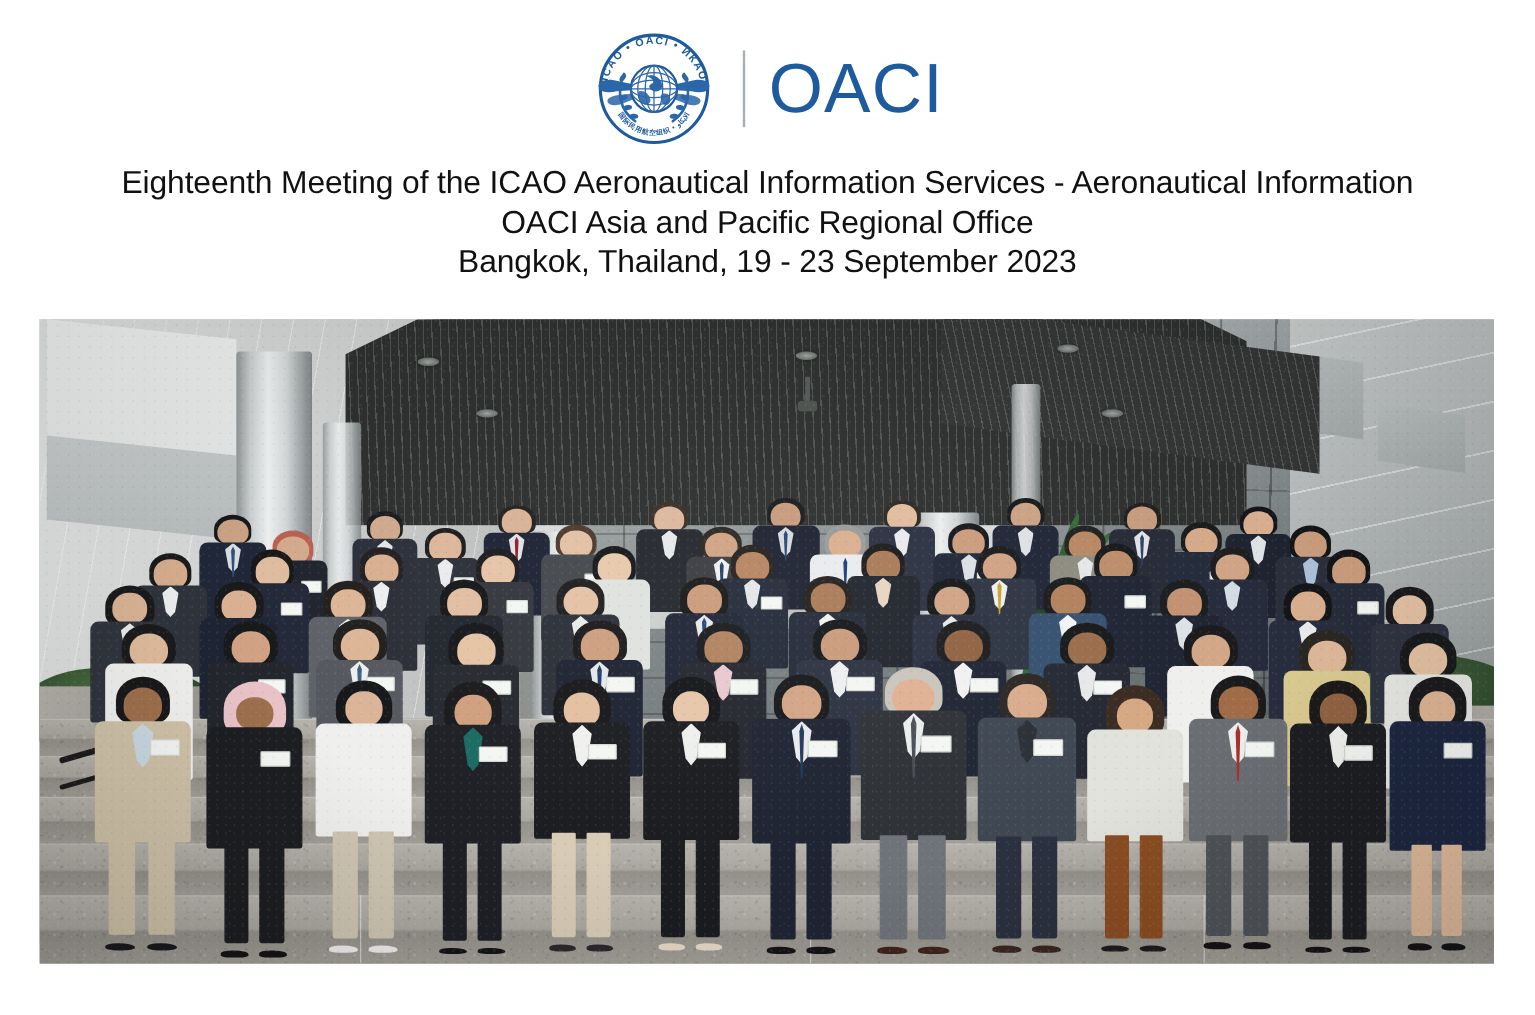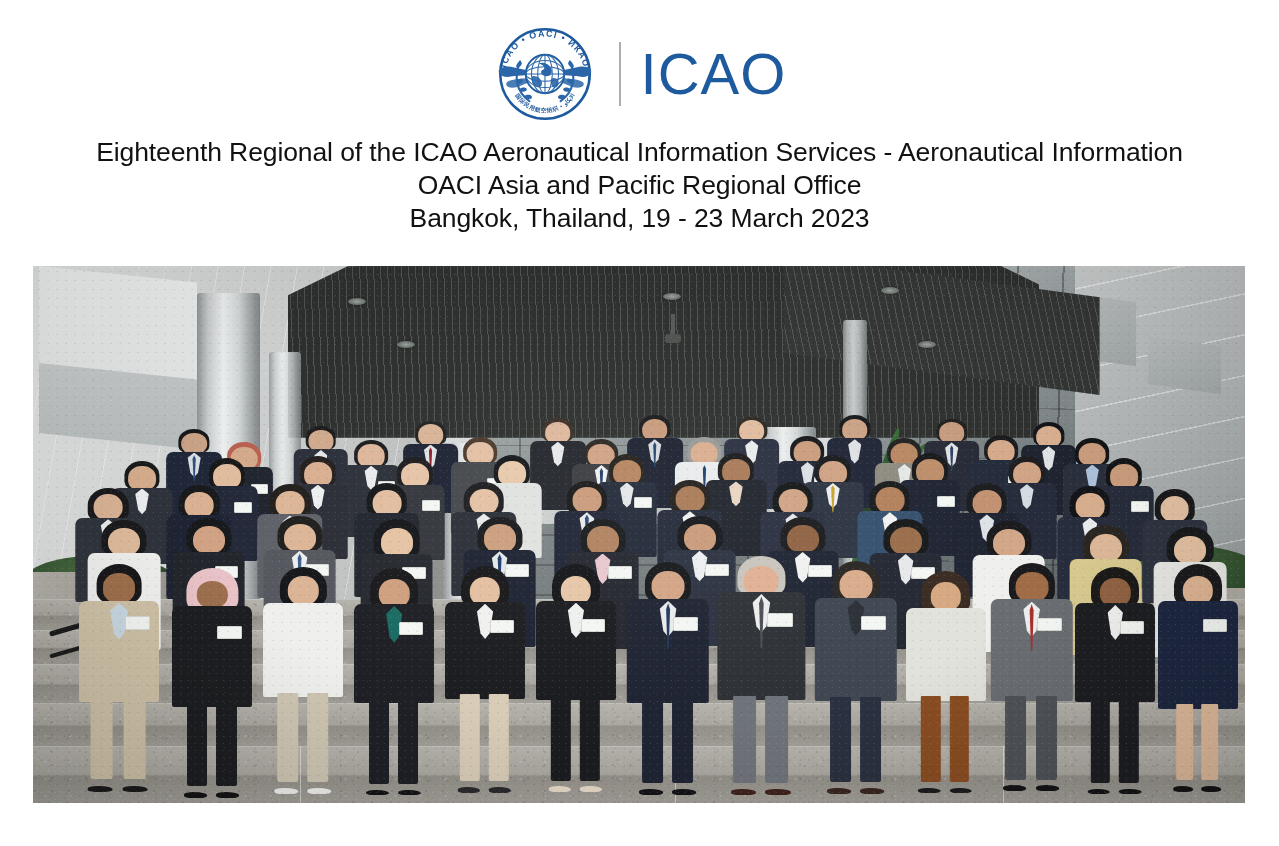--- a/index.html
+++ b/index.html
@@ -322,27 +322,27 @@
         <g fill="#2a66a8">
           <path d="M 88 80 C 96 76 108 80 112 90 C 116 100 108 106 100 104 C 92 102 90 94 96 92 C 102 90 100 84 88 80 Z"></path>
           <path d="M 76 104 C 84 102 92 108 94 116 C 96 124 88 128 82 124 C 76 120 72 110 76 104 Z" opacity=".9"></path>
           <path d="M 114 108 C 122 106 128 112 126 120 C 124 128 114 128 112 120 C 110 114 110 110 114 108 Z" opacity=".9"></path>
         </g>
       </svg>
     </div>
 
     <div class="logo-divider"></div>
 
-    <div class="wordmark">ICAO</div>
+    <div class="wordmark">OACI</div>
   </div>
 
   <div class="title-block">
-    <div class="title-line">Eighteenth Regional of the ICAO Aeronautical Information Services - Aeronautical Information</div>
+    <div class="title-line">Eighteenth Meeting of the ICAO Aeronautical Information Services - Aeronautical Information</div>
     <div class="title-line">OACI Asia and Pacific Regional Office</div>
-    <div class="title-line">Bangkok, Thailand, 19 - 23 March 2023</div>
+    <div class="title-line">Bangkok, Thailand, 19 - 23 September 2023</div>
   </div>
 
   <div class="photo-frame">
     <div class="photo">
 
       <div class="bg-sky"></div>
 
       <div class="clad-right"></div>
       <div class="clad-panel p1"></div>
       <div class="clad-panel p2"></div>

